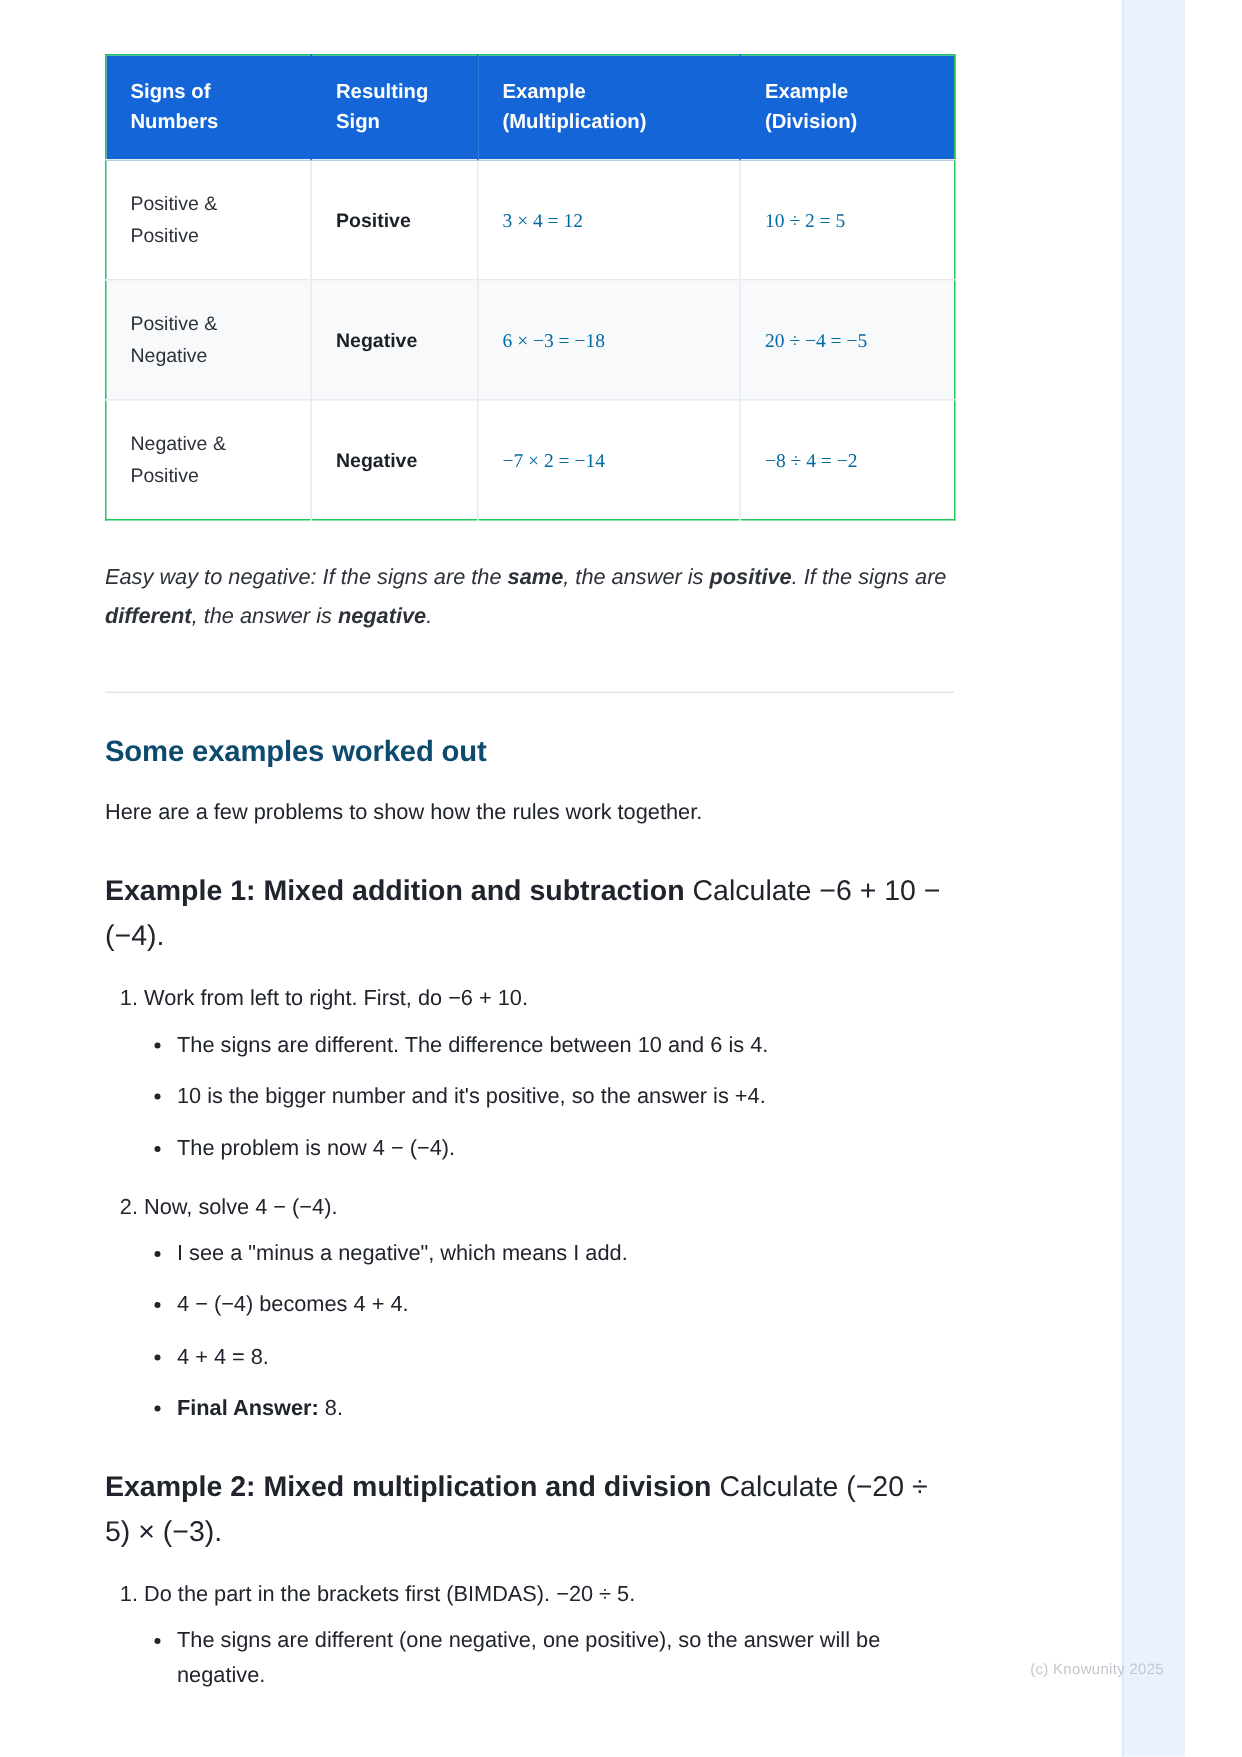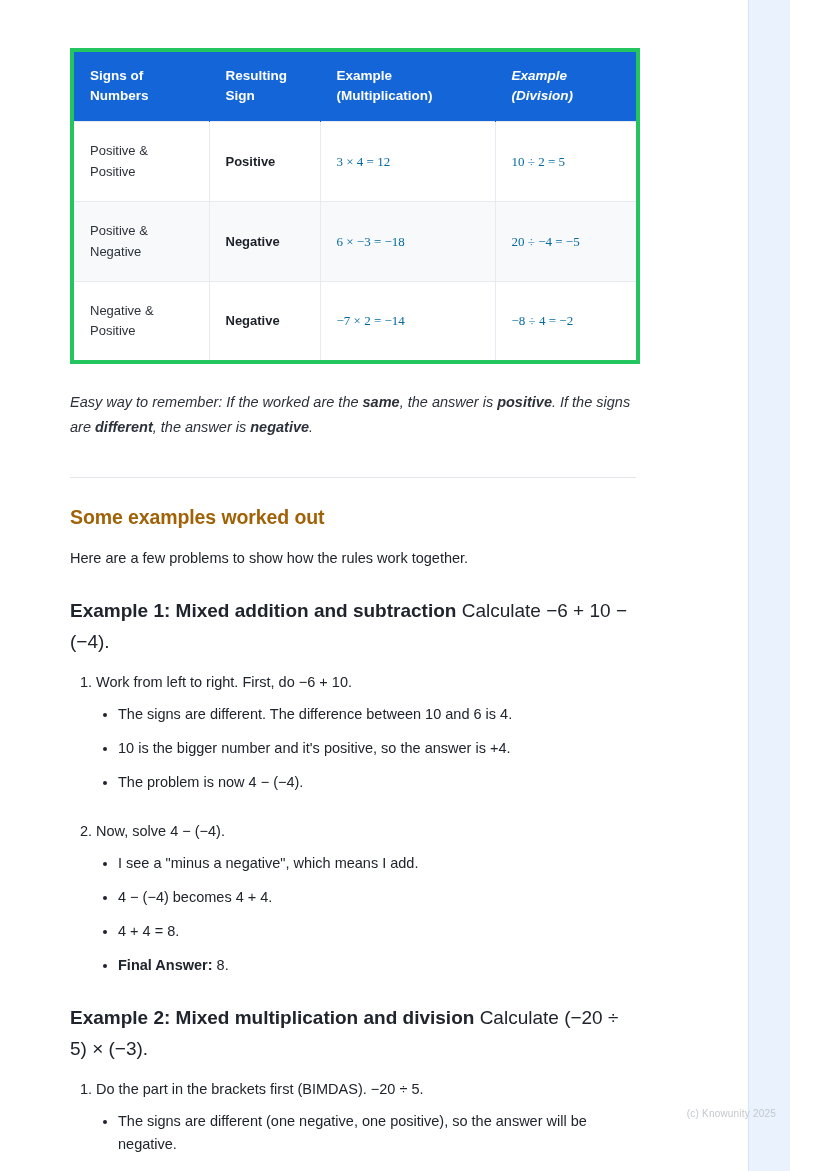--- a/index.html
+++ b/index.html
@@ -40,38 +40,38 @@
 
   #page {
     position: absolute;
     left: 70px;
     top: 0;
     width: 566px;
   }
 
   
   .rules-table {
-    margin-top: 48px;
+    margin-top: 36px;
     width: 566px;
     border-collapse: collapse;
     table-layout: fixed;
-    border: 4px solid #22c55e;
+    border: 1px solid #22c55e;
   }
   .rules-table th {
     background: #1466d8;
     color: #ffffff;
     text-align: left;
     font-size: 13.5px;
     font-weight: bold;
     line-height: 1.45;
     padding: 14px 16px 16px 16px;
     vertical-align: top;
     border-right: 1px solid #1466d8;
   }
-  .rules-table th:last-child { border-right: none; font-style: italic; }
+  .rules-table th:last-child { border-right: none; }
   .rules-table td {
     font-size: 13px;
     line-height: 1.55;
     padding: 16px 16px;
     vertical-align: middle;
     border-top: 1px solid #e7eaee;
     border-right: 1px solid #e7eaee;
     height: 80px;
   }
   .rules-table td:last-child { border-right: none; }
@@ -98,21 +98,21 @@
   }
   .note b { font-weight: bold; font-style: italic; }
 
   hr.divider {
     border: none;
     border-top: 1px solid #e2e5e9;
     margin: 36px 0 0 0;
   }
 
   h2.section {
-    color: #a16207;
+    color: #0c4a6e;
     font-size: 19.5px;
     font-weight: bold;
     margin: 28px 0 0 0;
     letter-spacing: -0.1px;
   }
 
   p.para {
     font-size: 14.5px;
     line-height: 1.6;
     margin: 18px 0 0 0;
@@ -127,21 +127,21 @@
   }
   p.example-head b { font-weight: bold; }
 
   ol.steps {
     margin: 14px 0 0 0;
     padding-left: 26px;
     font-size: 14.5px;
     line-height: 1.62;
   }
   ol.steps > li {
-    margin-top: 26px;
+    margin-top: 16px;
   }
   ol.steps > li:first-child { margin-top: 0; }
   ul.sub {
     list-style: disc;
     margin: 8px 0 0 0;
     padding-left: 22px;
   }
   ul.sub > li {
     margin-top: 11px;
     line-height: 1.6;
@@ -187,21 +187,21 @@
       </tr>
       <tr>
         <td class="cell-plain">Negative &amp; Positive</td>
         <td class="cell-bold">Negative</td>
         <td class="math">−7 × 2 = −14</td>
         <td class="math">−8 ÷ 4 = −2</td>
       </tr>
     </tbody>
   </table>
 
-  <p class="note"><span>Easy way to remember: If the worked are the </span><b>same</b><span>, the answer is </span><b>positive</b><span>. If the signs are </span><b>different</b><span>, the answer is </span><b>negative</b><span>.</span></p>
+  <p class="note"><span>Easy way to negative: If the signs are the </span><b>same</b><span>, the answer is </span><b>positive</b><span>. If the signs are </span><b>different</b><span>, the answer is </span><b>negative</b><span>.</span></p>
 
   <hr class="divider">
 
   <h2 class="section">Some examples worked out</h2>
 
   <p class="para">Here are a few problems to show how the rules work together.</p>
 
   <p class="example-head"><b>Example 1: Mixed addition and subtraction</b><span> Calculate −6 + 10 − (−4).</span></p>
 
   <ol class="steps">

